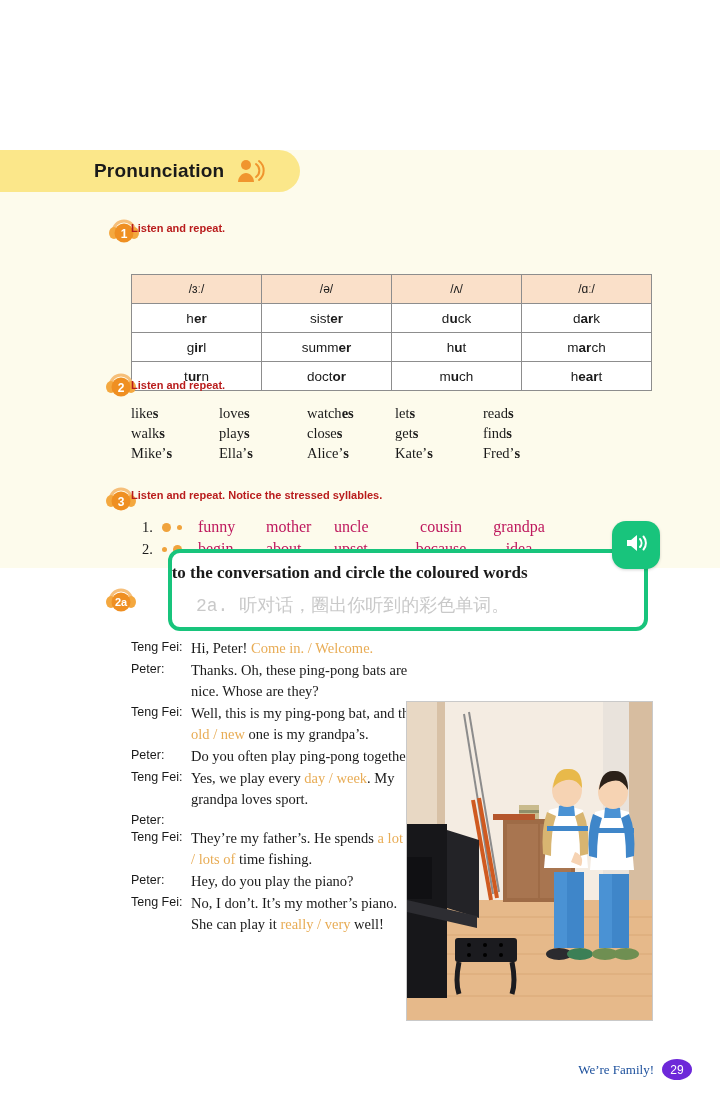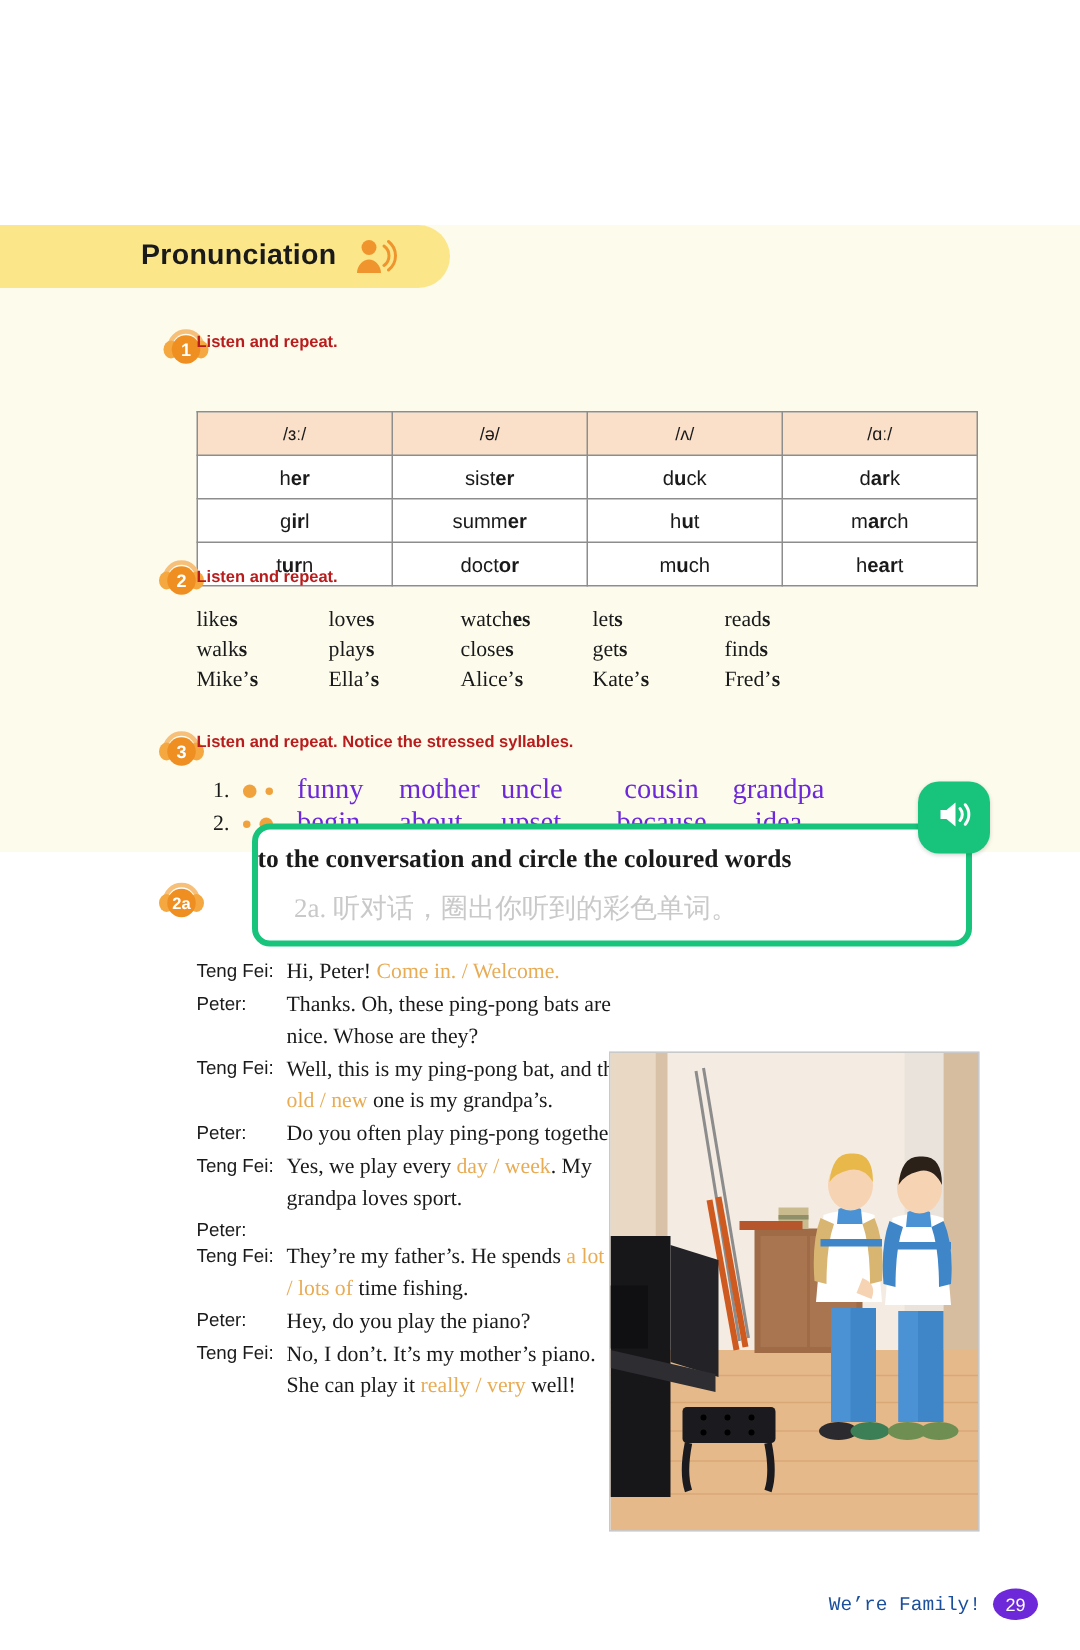--- a/index.html
+++ b/index.html
@@ -69,21 +69,21 @@
   }
   .wordgrid .wcell b{font-weight:bold;}
 
   
   .stress-block{position:absolute;left:142px;top:516px;width:480px;}
   .srow{display:flex;align-items:center;height:22px;}
   .snum{width:20px;font-size:14.5px;color:#1a1a1a;}
   .dots{width:36px;display:flex;align-items:center;gap:6px;}
   .dot-big{width:9px;height:9px;border-radius:50%;background:#f0a33c;display:inline-block;}
   .dot-small{width:5px;height:5px;border-radius:50%;background:#f0a33c;display:inline-block;}
-  .sword{width:68px;font-size:19px;color:#6d28d9;}
+  .sword{width:68px;font-size:16px;color:#be185d;}
   .sword.wide{width:78px;text-align:center;}
 
   
   .dialogue{position:absolute;left:131px;top:638px;width:290px;}
   .dline{display:flex;margin-bottom:1px;}
   .spk{
     width:60px;flex:0 0 60px;
     font-family:"Liberation Sans", sans-serif;
     font-size:12.5px;color:#1a1a1a;padding-top:2px;
   }
@@ -106,36 +106,36 @@
     overflow:hidden;z-index:40;
   }
   .overlay-en{
     position:absolute;left:-14px;top:10px;white-space:nowrap;
     font-family:"Liberation Serif", serif;font-weight:bold;
     font-size:17px;color:#1a1a1a;
   }
   .overlay-zh{
     position:absolute;left:24px;top:40px;white-space:nowrap;
     font-size:18px;color:#c9c9c9;
-    font-family:Liberation Serif, serif;
+    font-family:Liberation Mono, monospace;
   }
   .speaker-btn{
     position:absolute;left:612px;top:521px;width:48px;height:48px;
     background:#18c47c;border-radius:14px;z-index:50;
     display:flex;align-items:center;justify-content:center;
     box-shadow:0 1px 3px rgba(0,0,0,.18);
   }
 
   
   .footer{
     position:absolute;right:28px;bottom:20px;
     display:flex;align-items:center;gap:8px;
   }
   .footer-txt{
-    font-family:Liberation Mono, monospace;
+    font-family:Liberation Serif, serif;
     font-size:13px;color:#1b4f9c;
   }
   .page-num{
     width:30px;height:21px;border-radius:50%;
     background:#6d28d9;color:#fff;
     font-family:"Liberation Sans", sans-serif;font-size:12px;
     display:flex;align-items:center;justify-content:center;
   }
 </style>
 </head>

